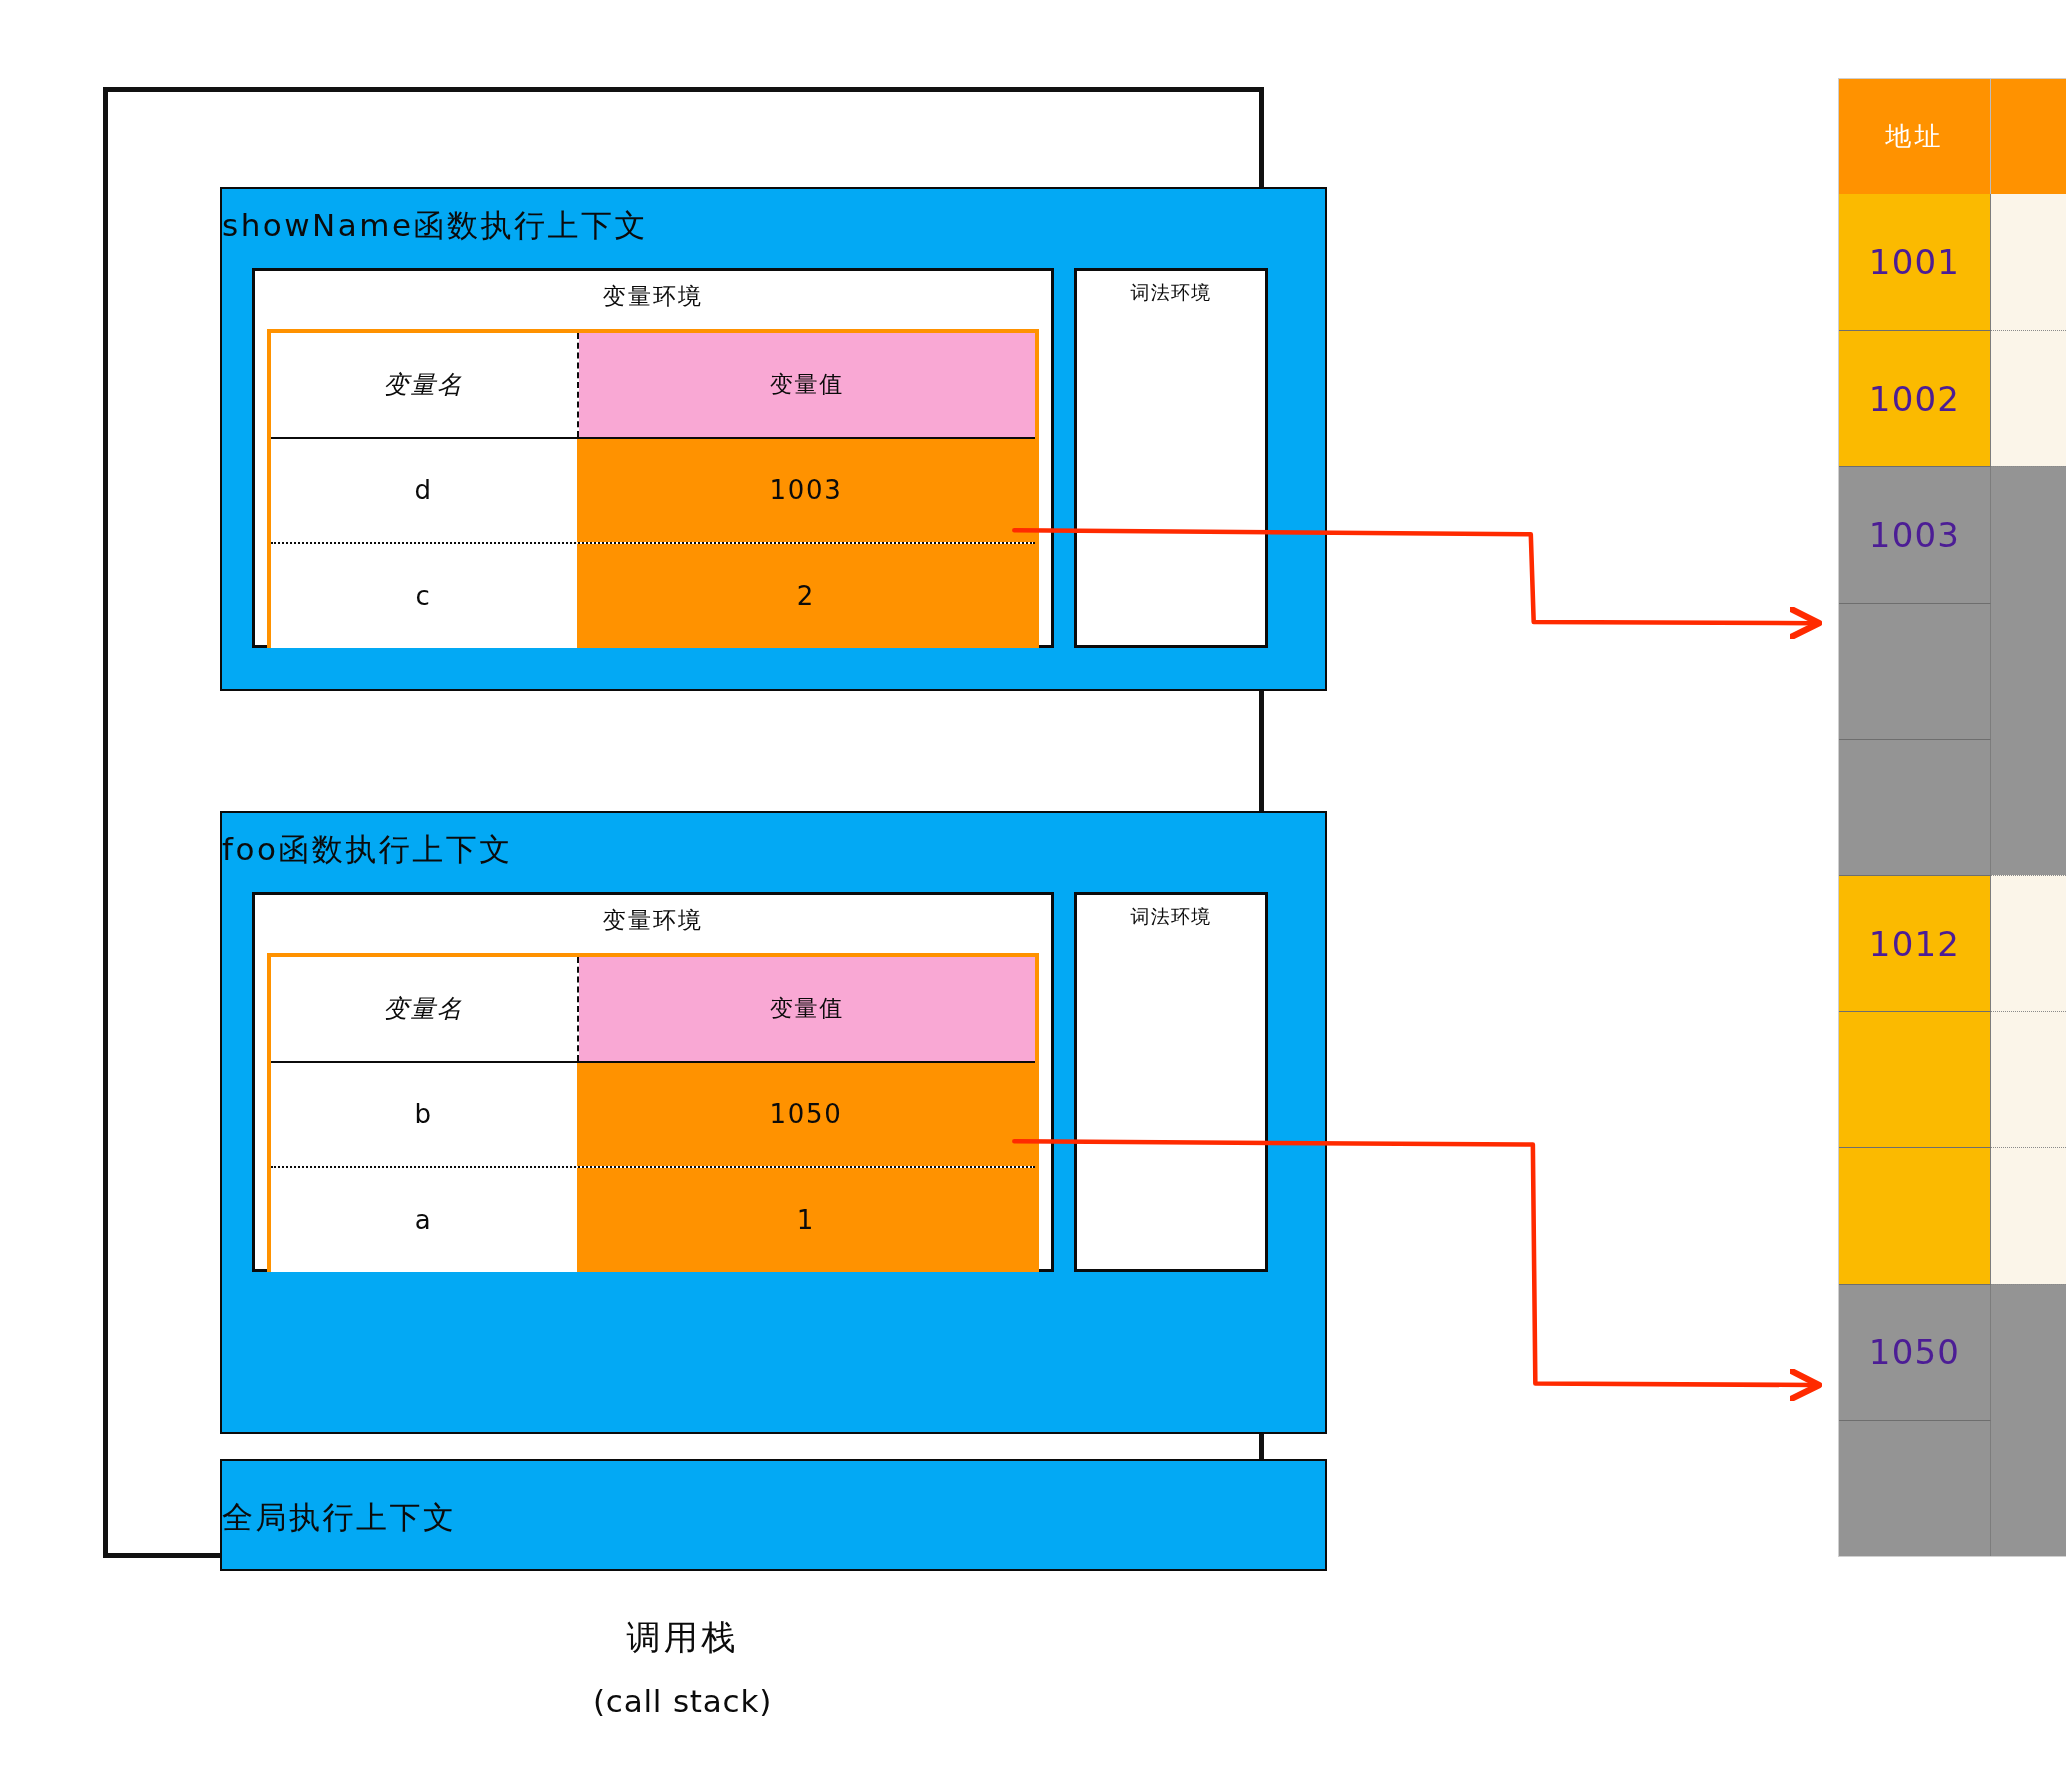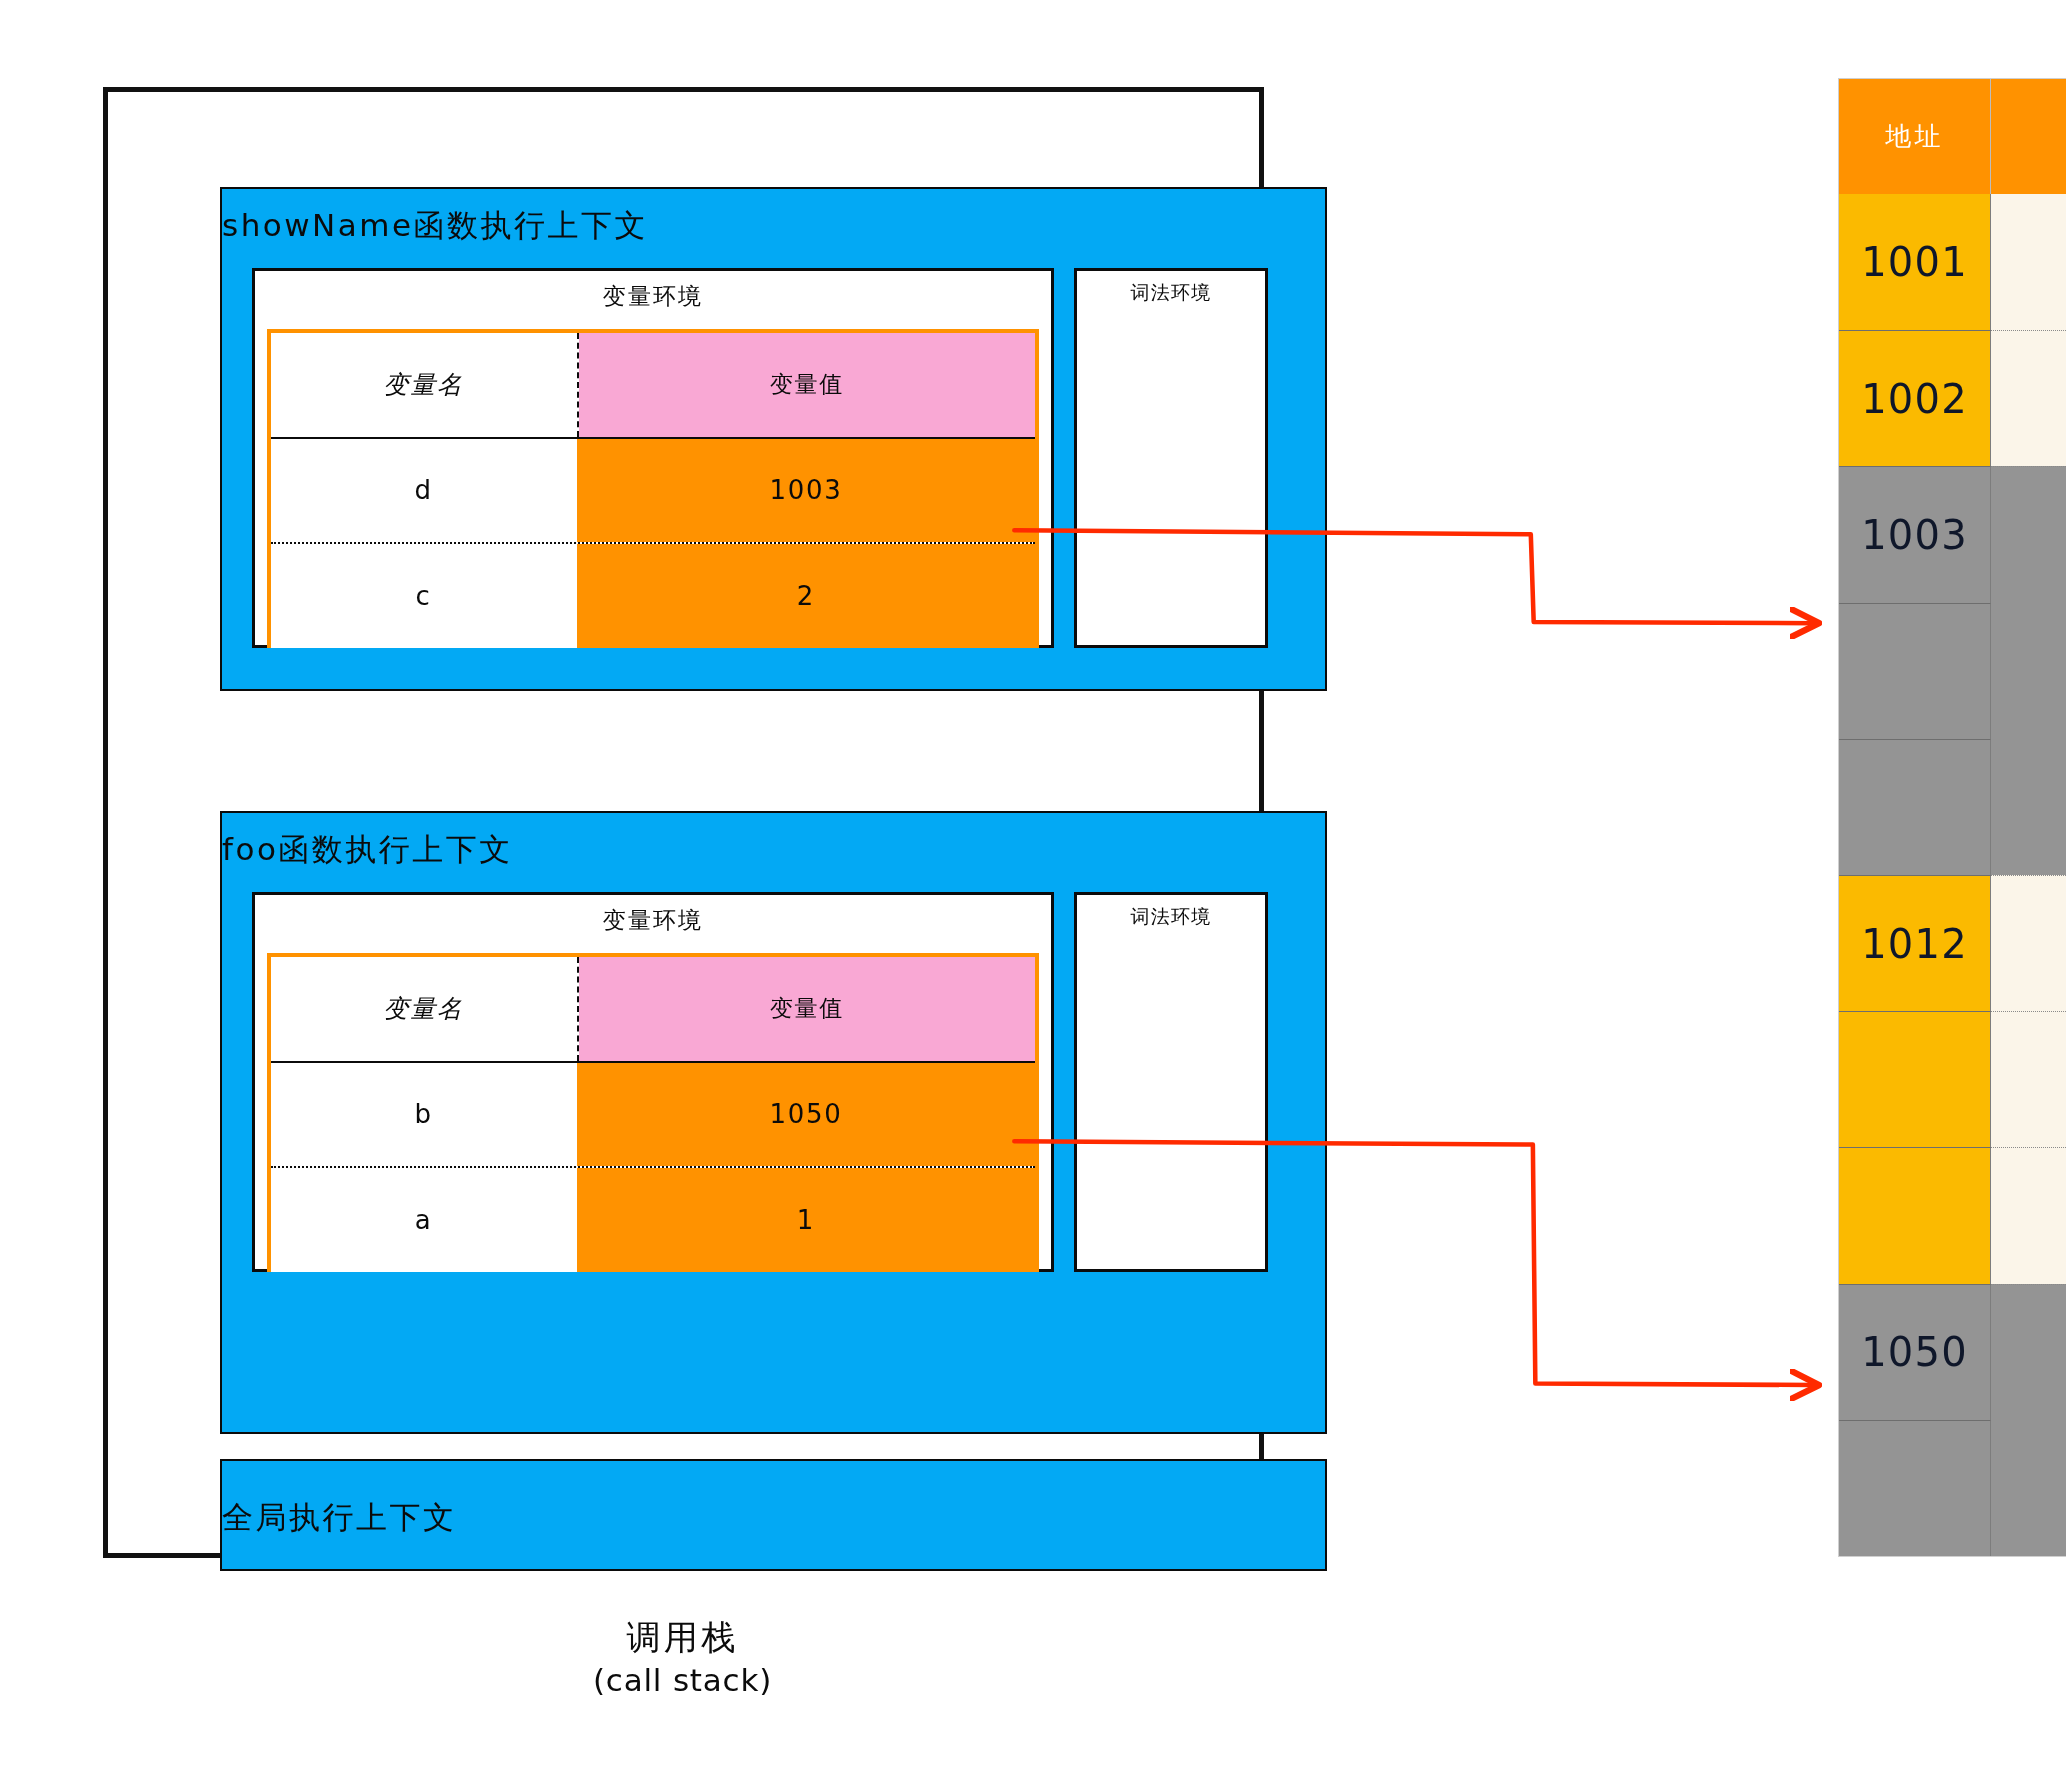--- a/index.html
+++ b/index.html
@@ -70,21 +70,21 @@
   #heap-table{
     position:absolute;left:1838px;top:78px;width:851px;height:1479px;
     border:1.7px solid #cfcfcf;box-sizing:border-box;
     display:flex;flex-direction:column;background:#FBF5E9;
   }
   .hrow{display:flex;position:relative;}
   .hrow.header{flex:0 0 115px;background:#FF9200;}
   .hrow.data{flex:1 1 0;}
   .haddr{
     flex:0 0 152px;display:flex;align-items:center;justify-content:center;
-    color:#0f172a;font-size:40px;letter-spacing:1.2px;
+    color:#4c1d95;font-size:34px;letter-spacing:1.2px;
     border-right:1.7px solid #7d7d7d;box-sizing:border-box;
   }
   .hrow.header .haddr{font-size:26px;letter-spacing:3.3px;color:#ffffff;
     border-right:1.7px solid #bdbdbd;}
   .hval{
     flex:1 1 auto;display:flex;align-items:center;justify-content:center;
     font-size:30px;color:#0b0b0b;letter-spacing:0.8px;box-sizing:border-box;
   }
   .hrow.header .hval{font-size:26px;letter-spacing:3.3px;color:#ffffff;}
 
@@ -98,21 +98,21 @@
 
   
   #arrow-layer{position:absolute;left:0;top:0;width:2817px;height:1788px;
     pointer-events:none;}
 
   
   .caption{position:absolute;text-align:center;color:#0b0b0b;}
   #cap-stack{left:393px;top:1616px;width:579px;}
   #cap-heap{left:1975px;top:1616px;width:579px;}
   .cap-cn{font-size:34px;letter-spacing:3.3px;line-height:1.25;}
-  .cap-en{font-size:31px;letter-spacing:0.8px;line-height:1.35;margin-top:1px;}
+  .cap-en{font-size:31px;letter-spacing:0.8px;line-height:1.35;margin-top:22px;}
 </style>
 </head>
 <body>
 
 <div id="callstack-outer">
 
   <div class="ctx-frame" id="ctx-showname">
     <div class="ctx-title">showName函数执行上下文</div>
 
     <div class="varenv">

